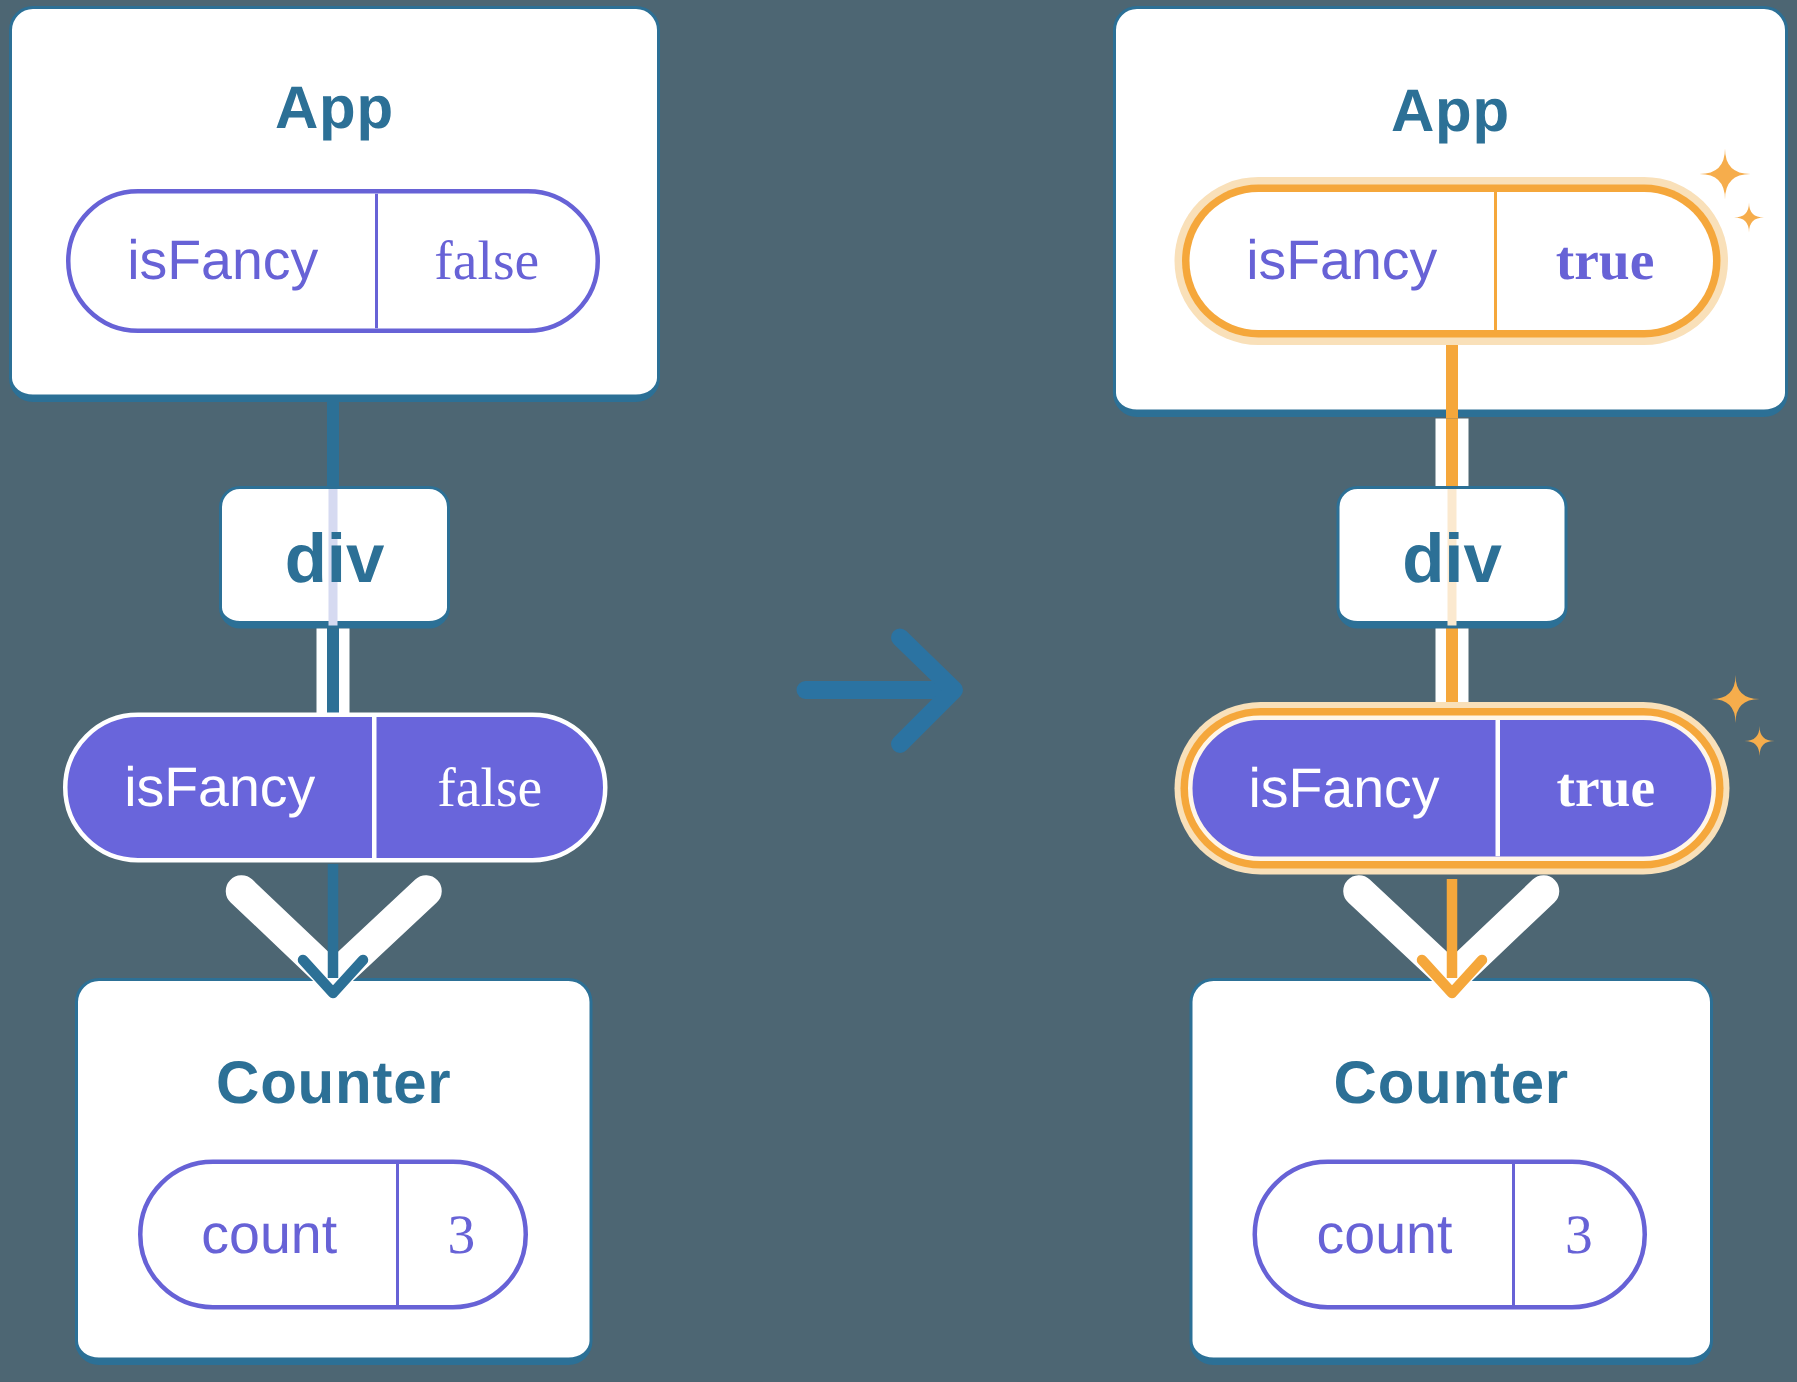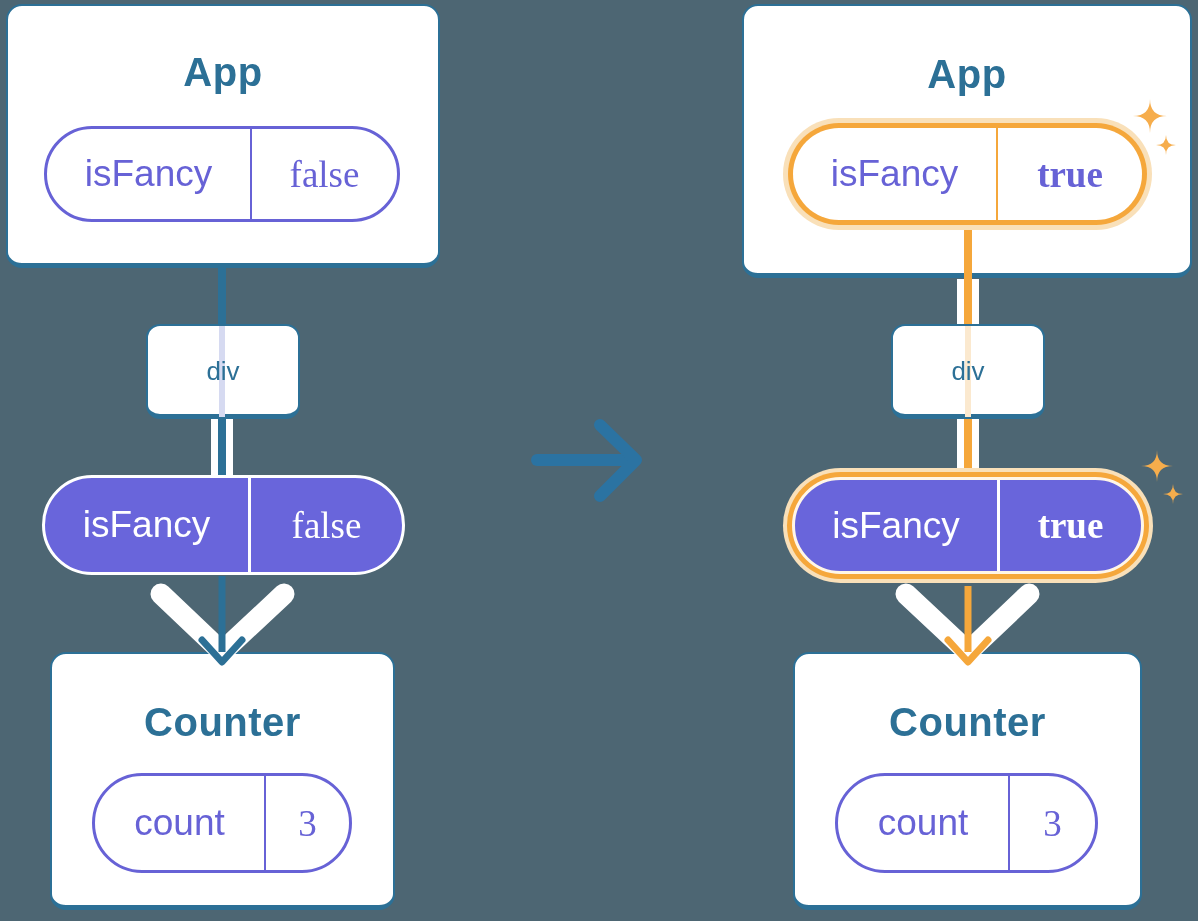--- a/index.html
+++ b/index.html
@@ -36,21 +36,21 @@
   .pill-hl .pill-divider{background:#F5A73B;}
   .bold{font-weight:700;}
   .vline{position:absolute;}
   .elem-box{
     position:absolute;background:#fff;
     border:2px solid #2C7096;border-bottom-width:5px;
     border-radius:14px;box-sizing:border-box;
   }
   .elem-label{
     position:absolute;display:flex;align-items:center;justify-content:center;
-    color:#2C7096;font-size:26px;font-weight:400;
+    color:#2C7096;font-size:46px;font-weight:700;
   }
   .overlay{position:absolute;left:0;top:0;pointer-events:none;}
 </style>
 </head>
 <body>
 
 <div class="canvas">
 
   <div class="card" style="left:6px;top:4px;width:434px;height:264px;"></div>
   <div class="card-title" style="left:6px;top:50px;width:434px;">App</div>

